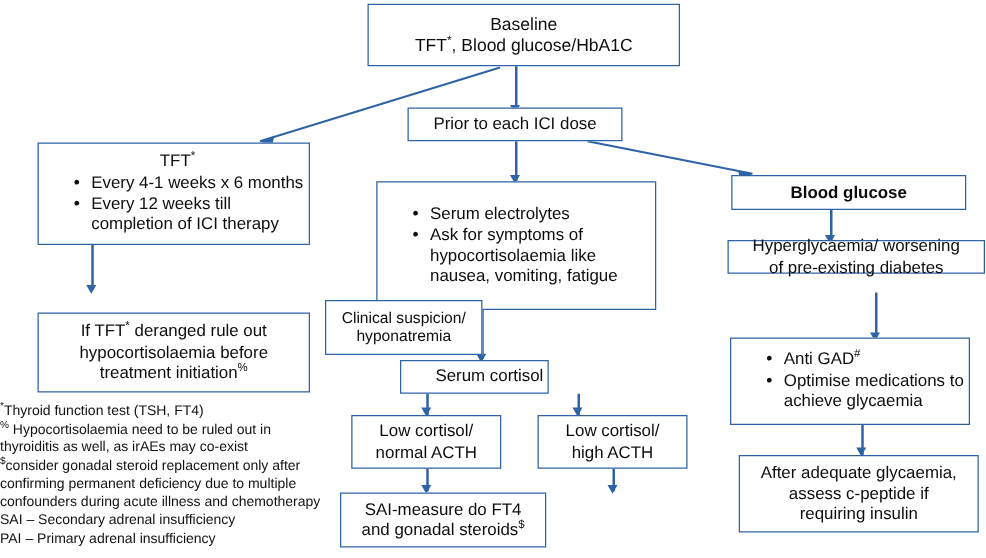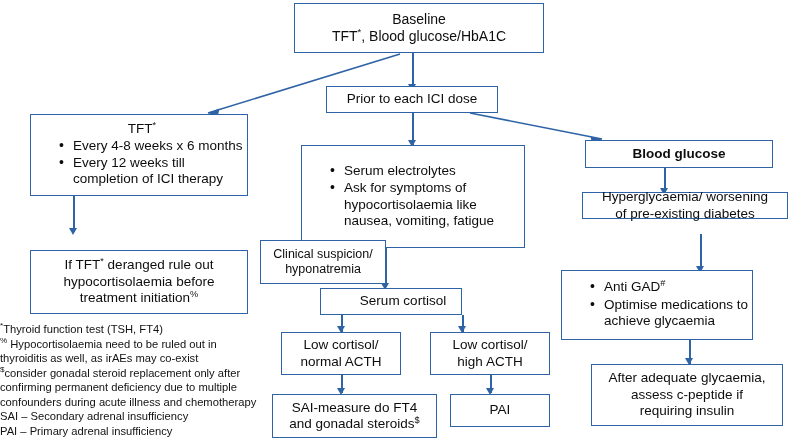--- a/index.html
+++ b/index.html
@@ -142,21 +142,21 @@
   <div class="arrow" style="left:684.5px; top:358px;"></div>
 
   <div class="node" style="left:294px; top:3px; width:250px; height:50px; font-size:14px;">
     <span class="line">Baseline</span>
     <span class="line">TFT<sup>*</sup>, Blood glucose/HbA1C</span>
   </div>
 
   <div class="node bullets" style="left:30px; top:114px; width:218px; height:82px;">
     <span class="hdr">TFT<sup>*</sup></span>
     <ul>
-      <li>Every 4-8 weeks x 6 months</li>
+      <li>Every 4-1 weeks x 6 months</li>
       <li>Every 12 weeks till<br>completion of ICI therapy</li>
     </ul>
   </div>
 
   <div class="node" style="left:30px; top:250px; width:218px; height:64px;">
     <span class="line">If TFT<sup>*</sup> deranged rule out</span>
     <span class="line">hypocortisolaemia before</span>
     <span class="line">treatment initiation<sup>%</sup></span>
   </div>
 
@@ -169,53 +169,50 @@
       <li>Serum electrolytes</li>
       <li>Ask for symptoms of<br>hypocortisolaemia like<br>nausea, vomiting, fatigue</li>
     </ul>
   </div>
 
   <div class="node" style="left:260px; top:240px; width:126px; height:44px; font-size:12.5px;">
     <span class="line">Clinical suspicion/</span>
     <span class="line">hyponatremia</span>
   </div>
 
-  <div class="node" style="left:320px; top:288px; width:142px; height:27px;padding-left:28px;">
+  <div class="node" style="left:320px; top:288px; width:119px; height:27px;padding-left:28px;">
     <span class="line">Serum cortisol</span>
   </div>
 
   <div class="node" style="left:281px; top:332px; width:120px; height:43px;">
     <span class="line">Low cortisol/</span>
     <span class="line">normal ACTH</span>
   </div>
 
   <div class="node" style="left:430px; top:332px; width:120px; height:43px;">
     <span class="line">Low cortisol/</span>
     <span class="line">high ACTH</span>
   </div>
 
   <div class="node" style="left:272px; top:394px; width:165px; height:44px;">
     <span class="line">SAI-measure do FT4</span>
     <span class="line">and gonadal steroids<sup>$</sup></span>
   </div>
 
-  <div class="node" style="left:450px; top:394px; width:100px; height:33px;">
-    <span class="line">PAI</span>
-  </div>
 
   <div class="node" style="left:585px; top:140px; width:188px; height:28px;font-weight:bold;">
     <span class="line">Blood glucose</span>
   </div>
 
   <div class="node" style="left:582px; top:192px; width:206px; height:27px;">
     <span class="line">Hyperglycaemia/ worsening</span>
     <span class="line">of pre-existing diabetes</span>
   </div>
 
-  <div class="node bullets" style="left:561px; top:270px; width:192px; height:70px;">
+  <div class="node bullets" style="left:584px; top:270px; width:192px; height:70px;">
     <ul>
       <li>Anti GAD<sup>#</sup></li>
       <li>Optimise medications to<br>achieve glycaemia</li>
     </ul>
   </div>
 
   <div class="node" style="left:591px; top:364px; width:192px; height:62px;">
     <span class="line">After adequate glycaemia,</span>
     <span class="line">assess c-peptide if</span>
     <span class="line">requiring insulin</span>

